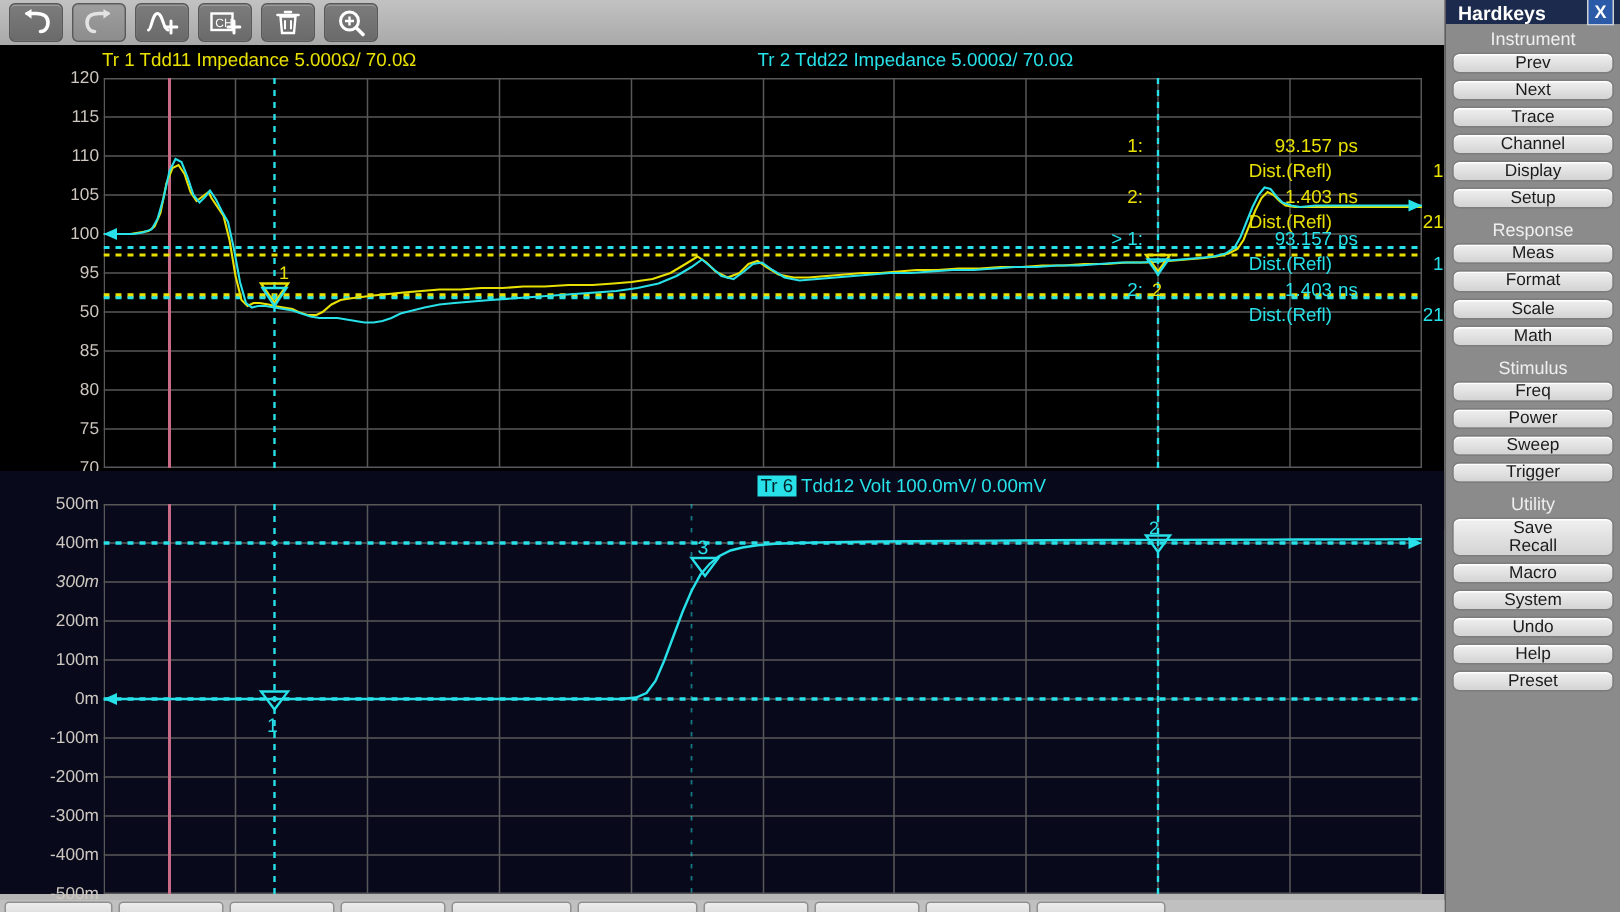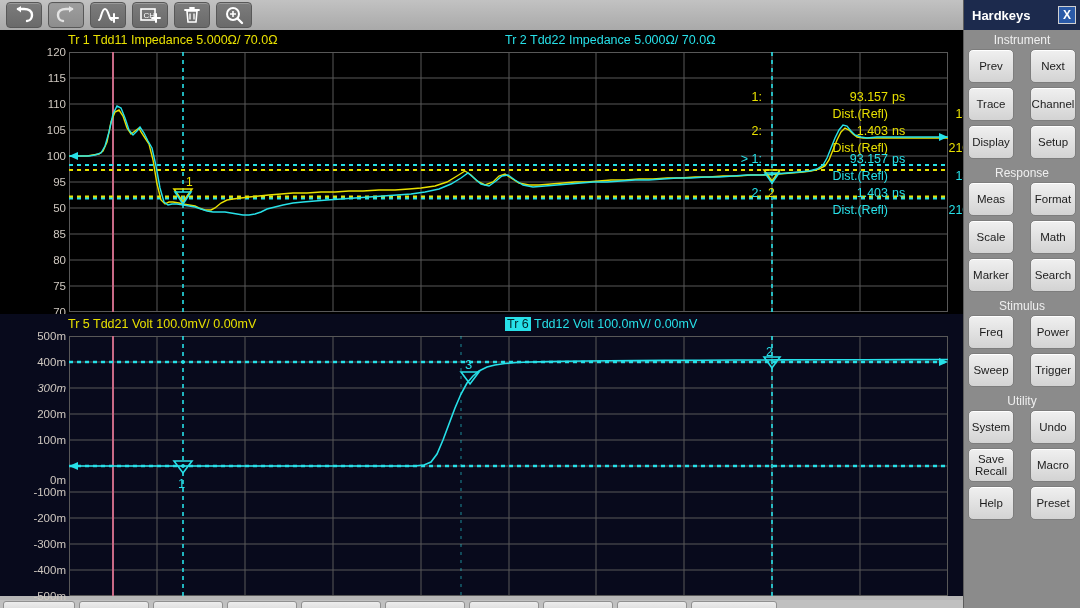--- a/index.html
+++ b/index.html
@@ -73,32 +73,32 @@
   .readout .valx { position: absolute; left: 54px; width: 118px; text-align: right; }
   .readout .unx  { position: absolute; left: 176px; }
   .readout .valy { position: absolute; left: 150px; width: 90px; text-align: right; }
 
   
   #hardkeys {
     position: absolute; right: 0; top: 0; width: 117px; height: 608px;
     background: #8b8b8b; border-left: 1px solid #5d5d5d;
   }
   #hk-title {
-    height: 30px; background: #1c2a4d; color: #fff;
+    height: 16px; background: #1c2a4d; color: #fff;
     font-size: 13px; font-weight: bold;
     display: flex; align-items: center; padding: 0 4px;
   }
   #hk-title .t { flex: 1; padding-left: 4px; }
   #hk-close {
     width: 18px; height: 18px; background: #2a5aa8; color: #fff;
     border: 1px solid #cfcfcf; font-size: 12px; font-weight: bold;
     display: flex; align-items: center; justify-content: center;
   }
   .hk-group { color: #efefef; font-size: 12px; text-align: center; padding: 3px 0 2px; }
-  .hk-row { display: flex; gap: 16px; padding: 0 4px 4px; }
+  .hk-row { display: flex; gap: 4px; padding: 0 4px 4px; flex-direction: column; }
   .hk-btn {
     flex: 1; height: 34px;
     background: linear-gradient(#f0f0f0, #d3d3d3);
     border: 1px solid #7d7d7d; border-radius: 5px;
     color: #1b1b1b; font-size: 11.5px;
     display: flex; align-items: center; justify-content: center;
     text-align: center; line-height: 1.05;
     box-shadow: inset 0 1px 0 #fff;
   }
 
@@ -301,31 +301,30 @@
         <span style="left: 668.3px;">1.22n</span>
         <span style="left: 756.2px;">1.42n</span>
         <span style="left: 844.1px;">1.62n</span>
         <span style="left: 932px;">1.82n</span>
       </div>
     <div class="chan-badge" style="left:16px; top:288px;">1</div>
   </div>
 
   <div class="plot-wrap" id="plot-bot">
     <div class="trace-hdr">
-      <span class="lbl-left yellow">Tr 5  Tdd21 Volt 100.0mV/  0.00mV</span>
       <span class="lbl-right"><span class="sel-box">Tr 6</span><span class="cyan">  Tdd12 Volt 100.0mV/  0.00mV</span></span>
     </div>
 
     <div class="yaxis">
         <span style="top: -5px; margin-left: 21px;">500m</span>
         <span style="top: 21px;">400m</span>
         <span style="top: 47px; font-style: italic;">300m</span>
         <span style="top: 73px;">200m</span>
         <span style="top: 99px;">100m</span>
-        <span style="top: 139px;">0m</span>
+        <span style="top: 125px;">0m</span>
         <span style="top: 151px;">-100m</span>
         <span style="top: 177px;">-200m</span>
         <span style="top: 203px;">-300m</span>
         <span style="top: 229px;">-400m</span>
         <span style="top: 255px;">-500m</span>
       </div>
 
     <div class="grid-area">
       <svg width="879" height="260" viewBox="0 0 879 260">
         <rect x="0" y="0" width="879" height="260" fill="#080a1c"></rect>
@@ -437,43 +436,39 @@
         </div>
         <div class="hk-group">Response</div>
         <div class="hk-row">
           <div class="hk-btn">Meas</div>
           <div class="hk-btn">Format</div>
         </div>
         <div class="hk-row">
           <div class="hk-btn">Scale</div>
           <div class="hk-btn">Math</div>
         </div>
-        <div class="hk-row">
-          <div class="hk-btn">Marker</div>
-          <div class="hk-btn">Search</div>
-        </div>
         <div class="hk-group">Stimulus</div>
         <div class="hk-row">
           <div class="hk-btn">Freq</div>
           <div class="hk-btn">Power</div>
         </div>
         <div class="hk-row">
           <div class="hk-btn">Sweep</div>
           <div class="hk-btn">Trigger</div>
         </div>
         <div class="hk-group">Utility</div>
         <div class="hk-row">
+          <div class="hk-btn">Save<br>Recall</div>
+          <div class="hk-btn">Macro</div>
+        </div>
+        <div class="hk-row">
           <div class="hk-btn">System</div>
           <div class="hk-btn">Undo</div>
         </div>
         <div class="hk-row">
-          <div class="hk-btn">Save<br>Recall</div>
-          <div class="hk-btn">Macro</div>
-        </div>
-        <div class="hk-row">
           <div class="hk-btn">Help</div>
           <div class="hk-btn">Preset</div>
         </div>
       </div>
   </div>
 
   <div id="statusbar">
       <div class="sb" style="width: 72px;"></div>
       <div class="sb" style="width: 70px;"></div>
       <div class="sb" style="width: 70px;"></div>

